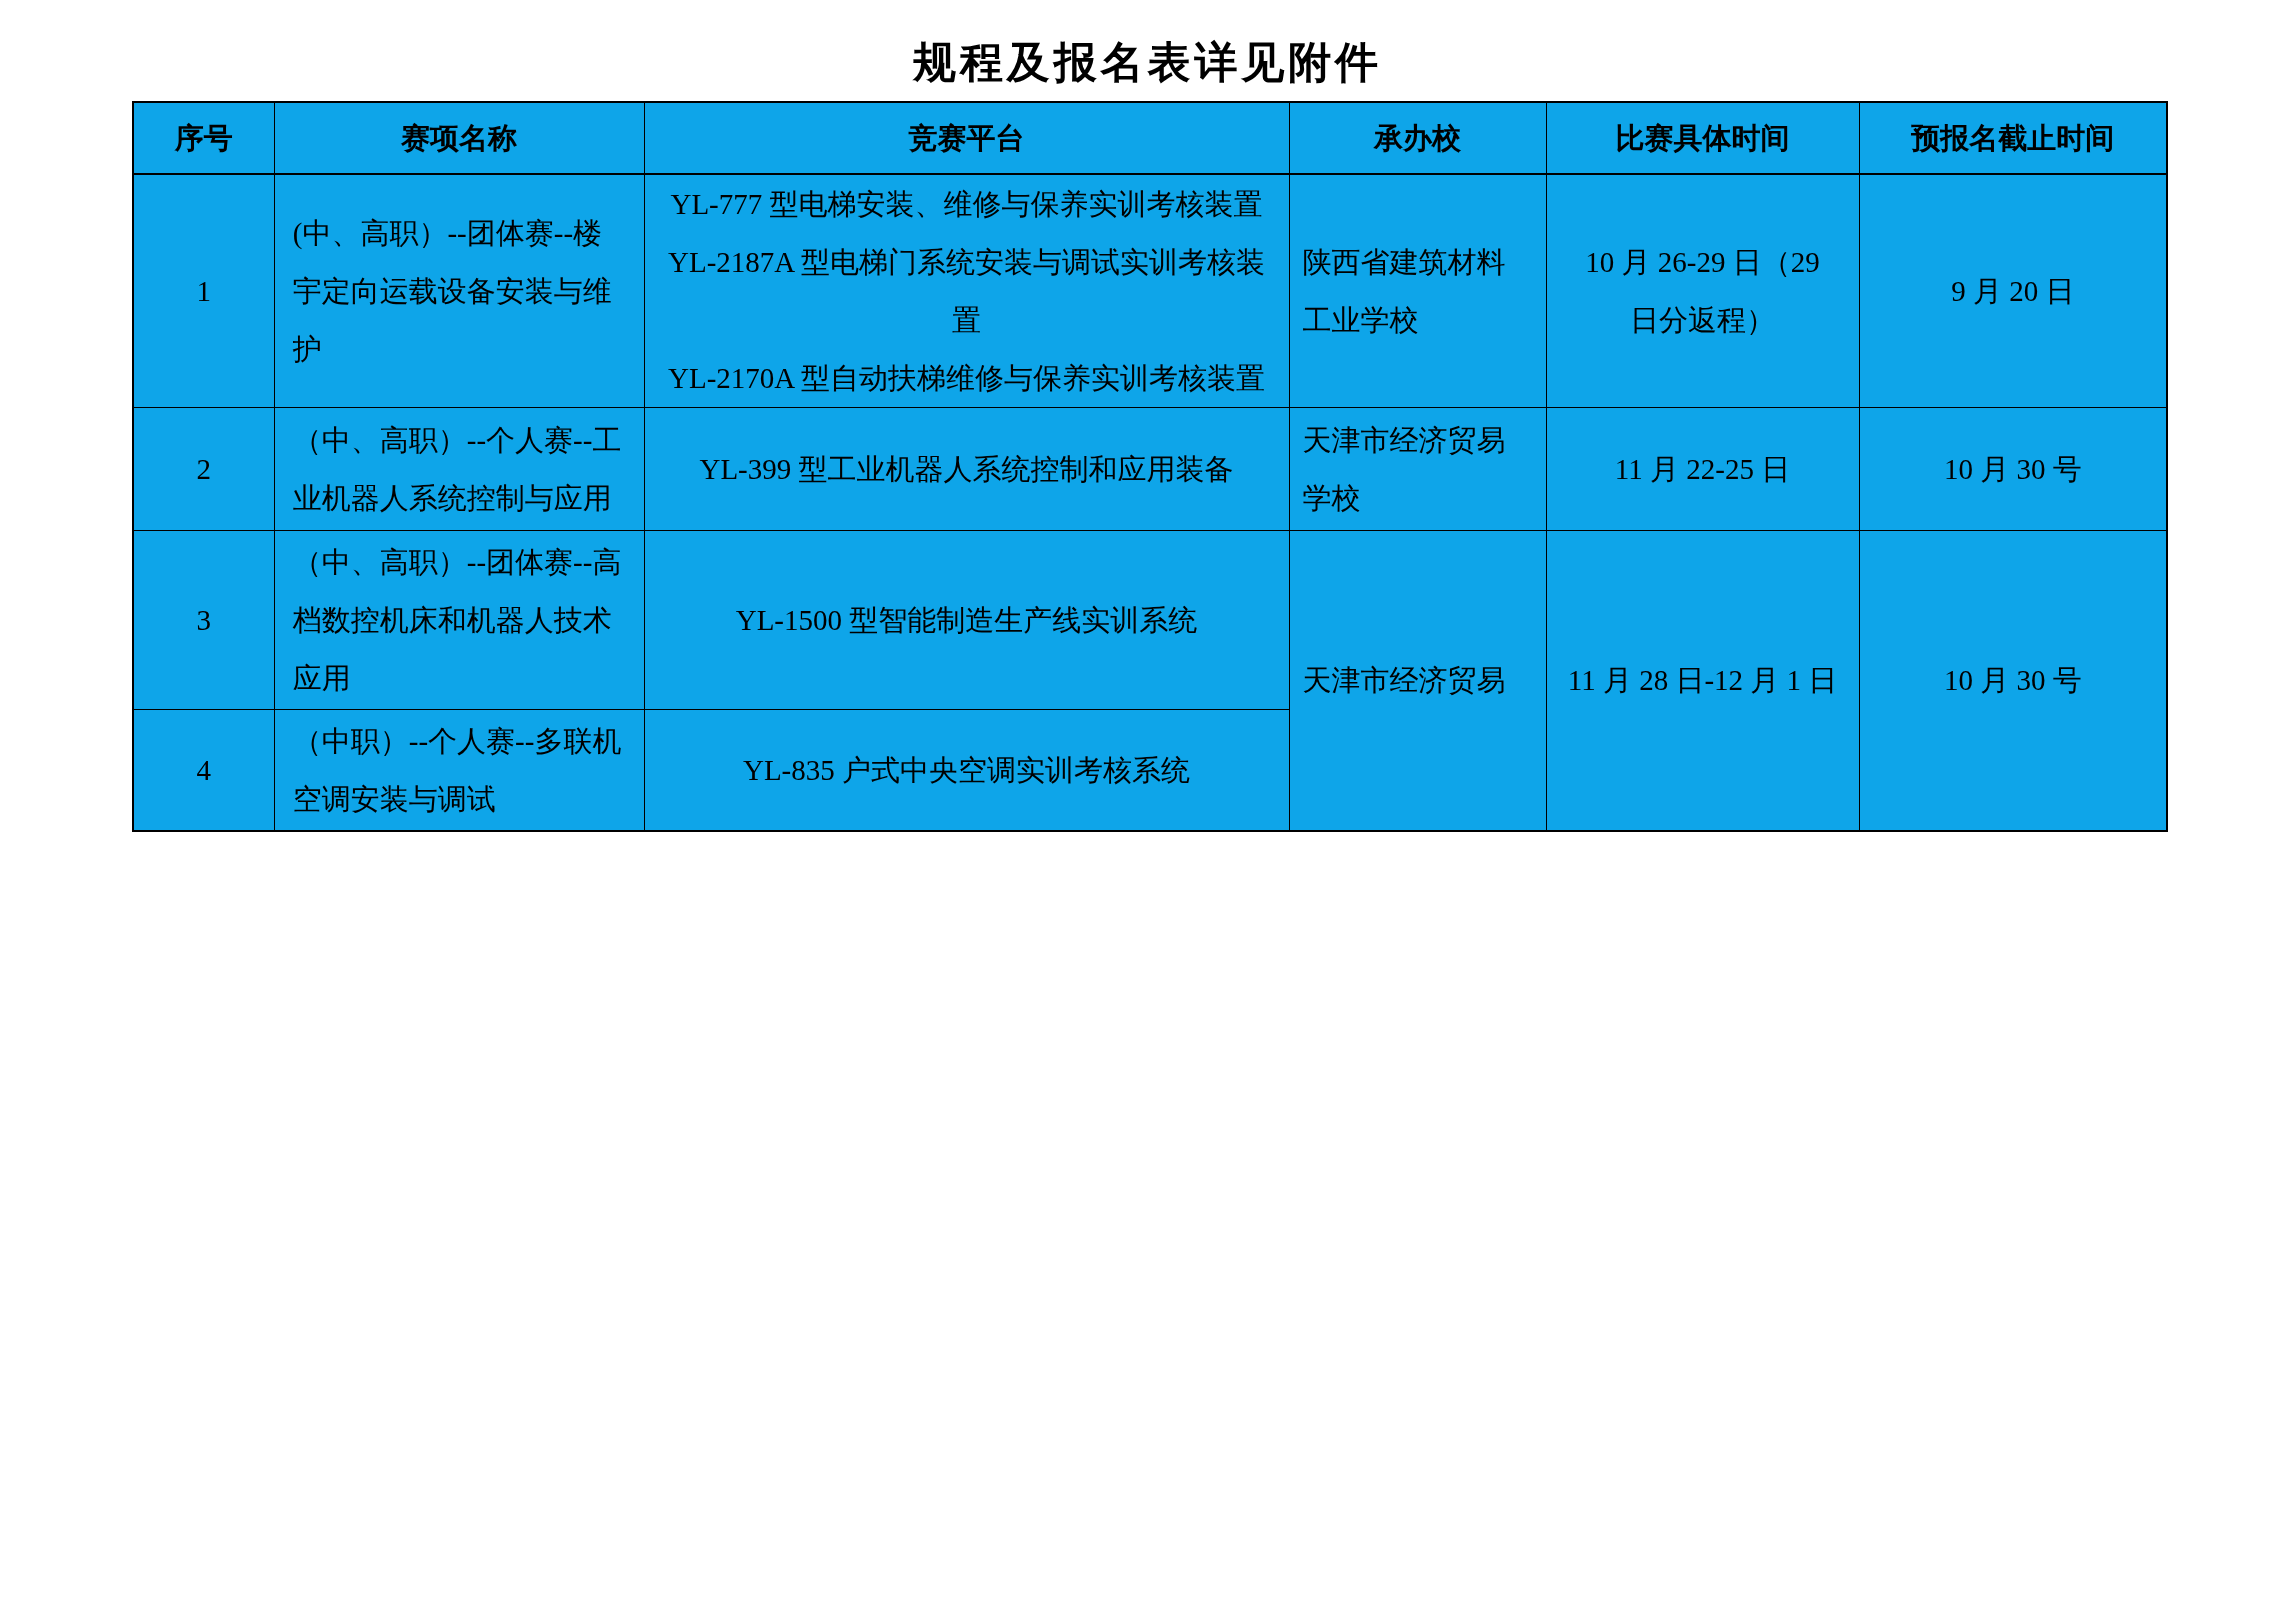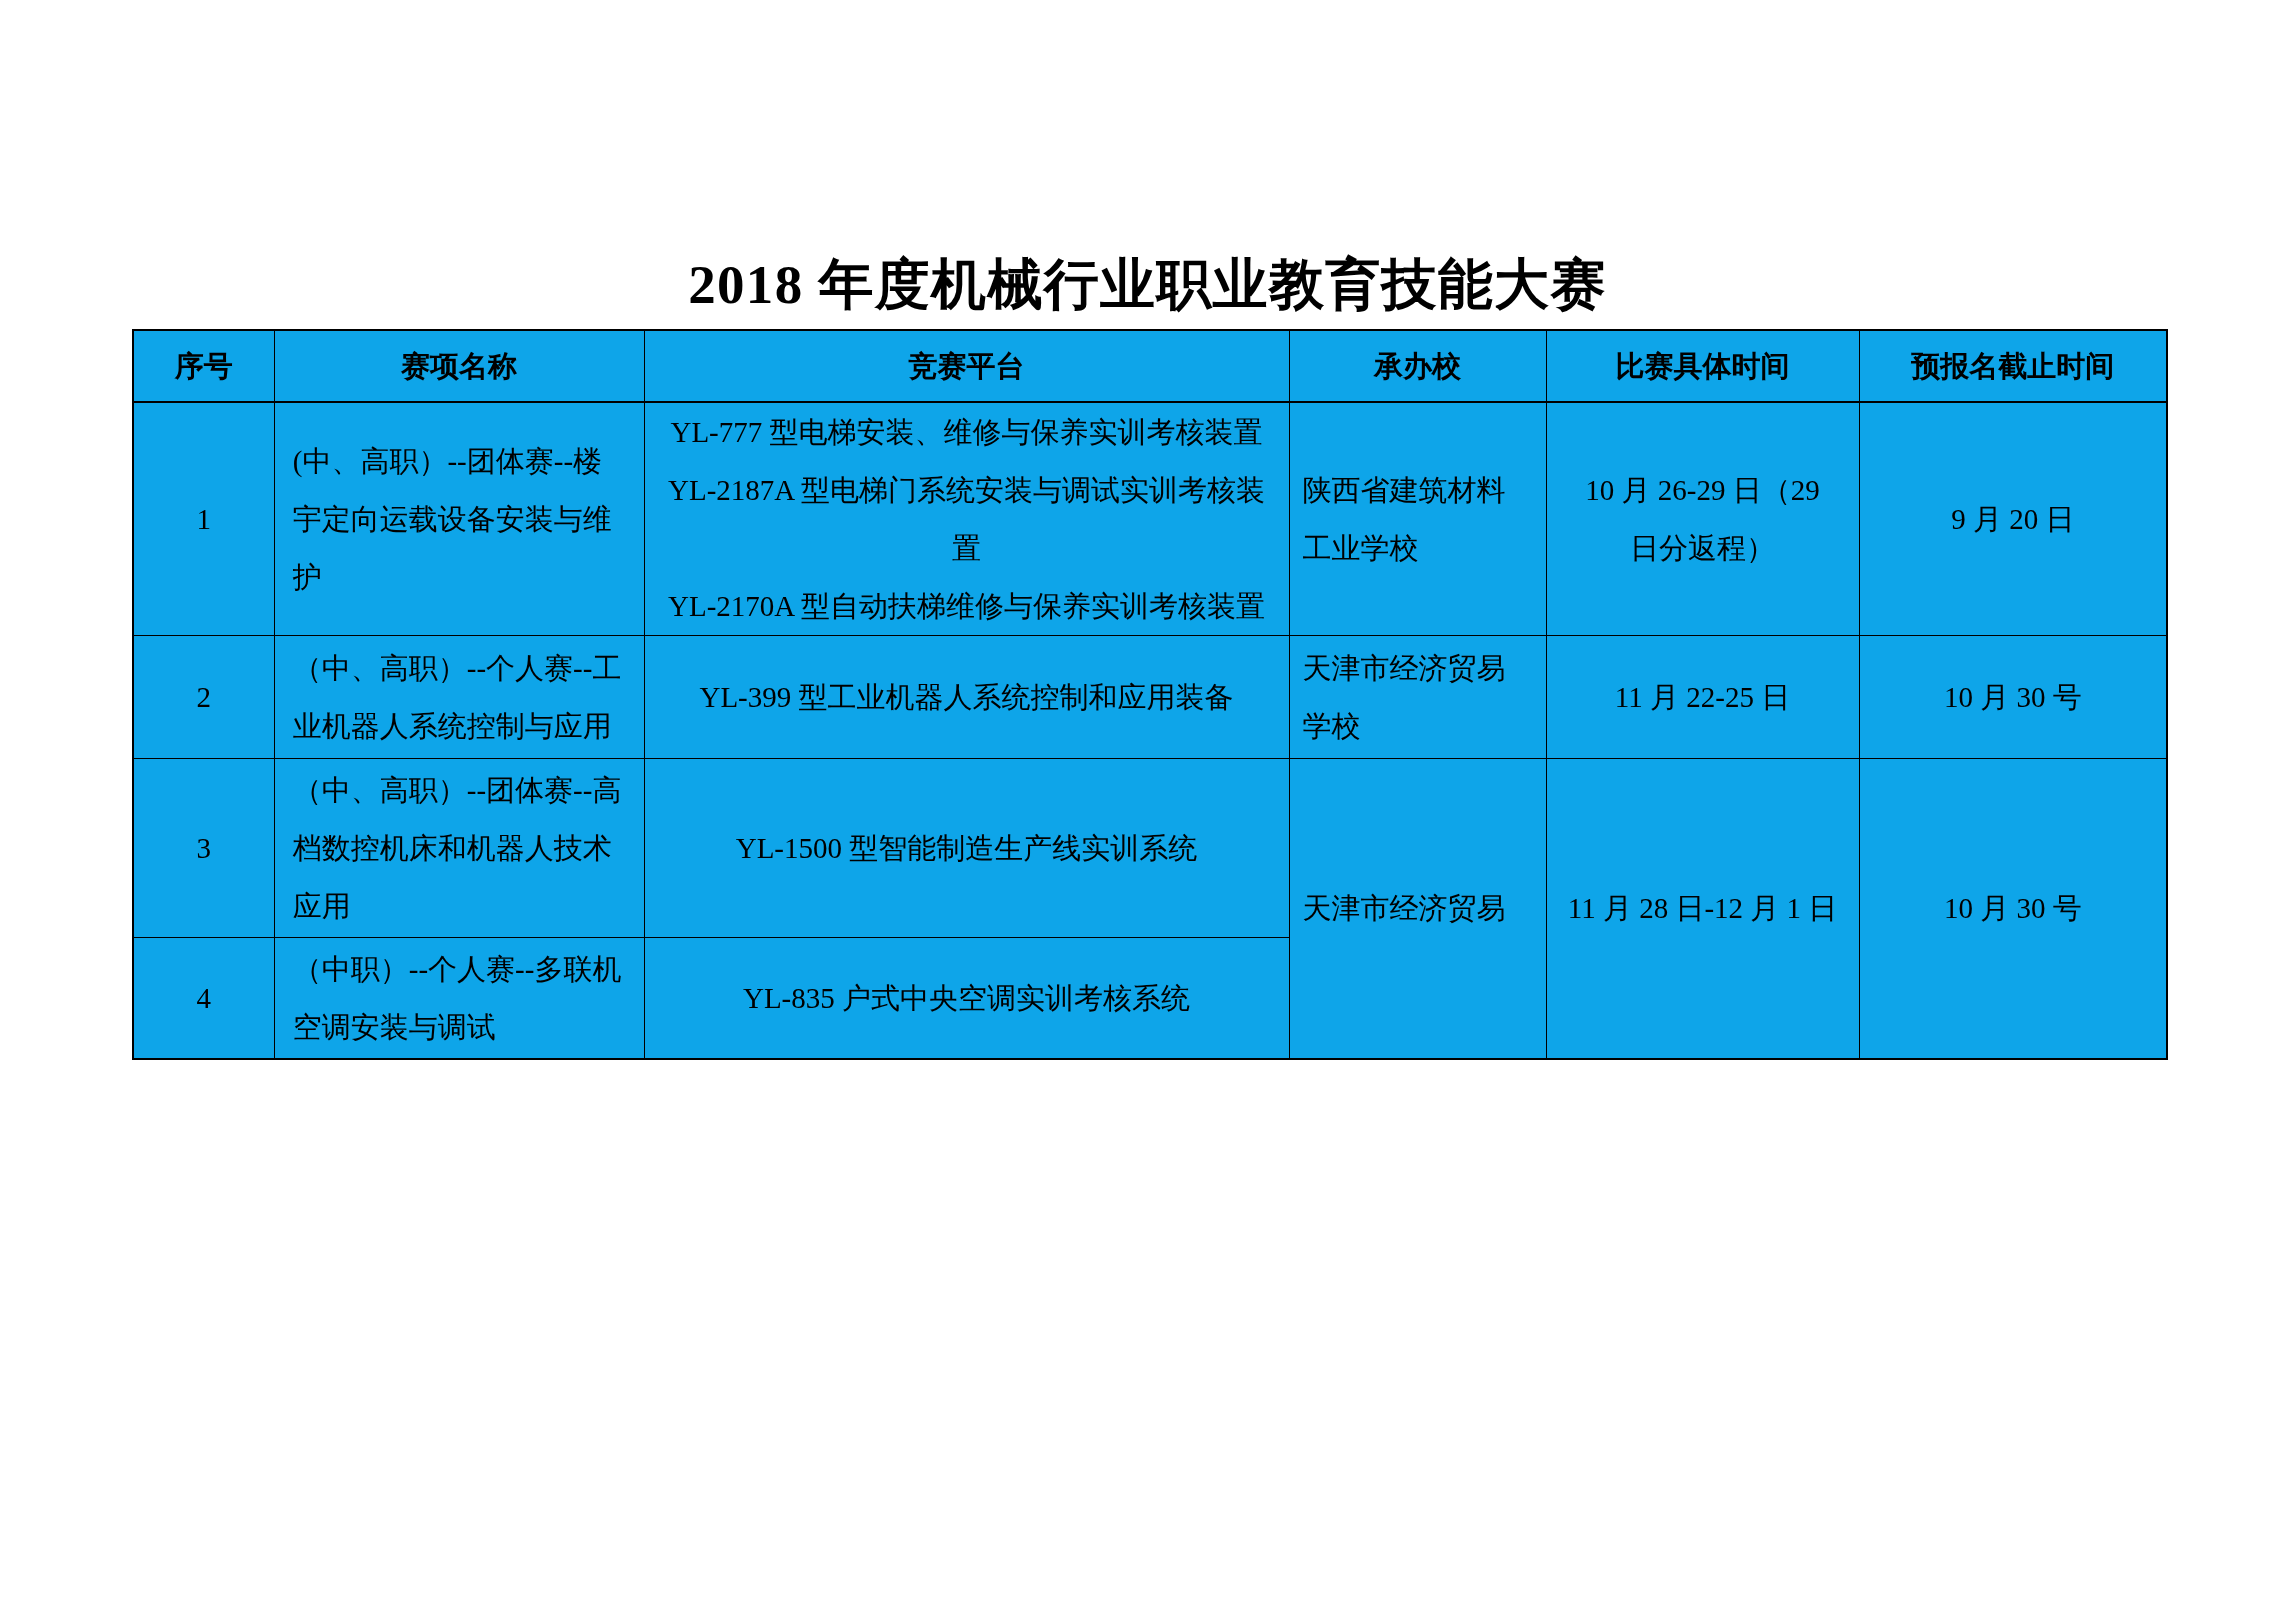--- a/index.html
+++ b/index.html
@@ -67,22 +67,22 @@
   td.cell-platform { text-align: center; padding: 0 14.4px; }
   td.cell-school { text-align: left; padding: 0 13px; }
   td.cell-time { text-align: center; padding: 4px 17px; }
   td.cell-deadline { text-align: center; padding: 13px 13px; }
 </style>
 </head>
 <body>
 
 <div class="page">
 
-  <div class="doc-title">2018 年度机械行业职业教育技能大赛</div>
 
+  <div class="doc-subtitle">规程及报名表详见附件</div>
 
   <table class="main-table">
     <colgroup>
       <col style="width:141px">
       <col style="width:370px">
       <col style="width:645px">
       <col style="width:257px">
       <col style="width:313px">
       <col style="width:308px">
     </colgroup>

